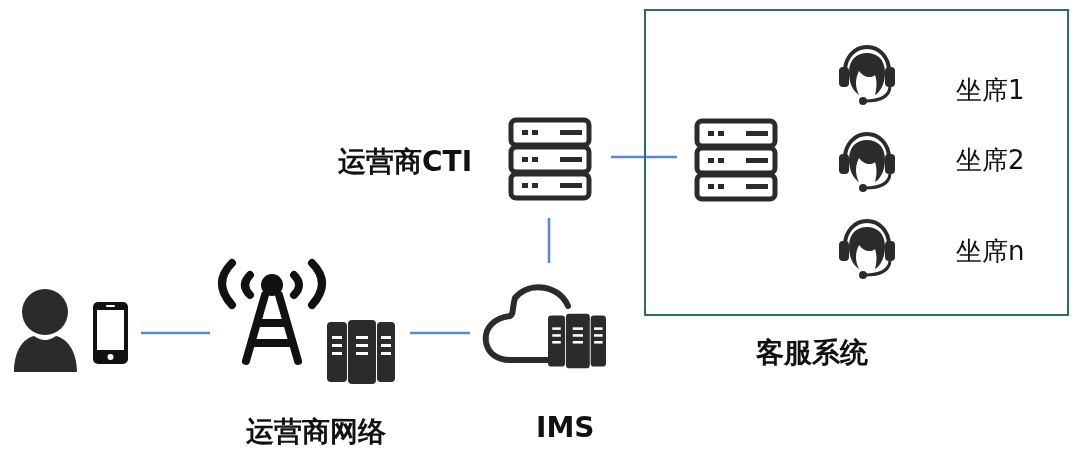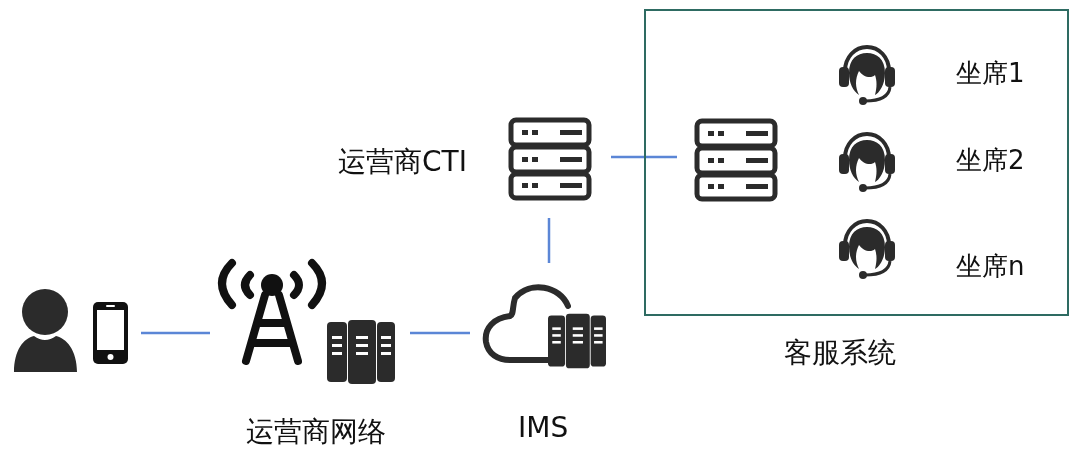--- a/index.html
+++ b/index.html
@@ -1,19 +1,19 @@
 <!DOCTYPE html>
 <html><head>
   <meta charset="utf-8">
   <style>
     html, body { margin: 0; padding: 0; background: #ffffff; }
     body { width: 1080px; height: 463px; position: relative; overflow: hidden;
            font-family: "DejaVu Sans", "Liberation Sans", sans-serif; color: #111; }
     .abs { position: absolute; }
-    .label-bold { font-weight: normal; font-size: 28px; color: #111; white-space: nowrap; }
+    .label-bold { font-weight: bold; font-size: 28px; color: #111; white-space: nowrap; }
     .label-reg { font-size: 26px; color: #111; white-space: nowrap; }
     svg { display: block; overflow: visible; }
     .box { position: absolute; left: 644px; top: 9px; width: 425px; height: 307px;
            border: 2px solid #2e6b62; box-sizing: border-box; }
   </style>
 </head>
 <body>
 
 <svg class="abs" style="left:0;top:0" width="1080" height="463">
   <line x1="141" y1="333" x2="210" y2="333" stroke="#5b86d6" stroke-width="2.5"></line>
@@ -83,21 +83,21 @@
       <rect x="5" y="32" width="10" height="3"></rect>
     <rect x="29" y="16" width="12" height="3"></rect>
       <rect x="29" y="24" width="12" height="3"></rect>
       <rect x="29" y="32" width="12" height="3"></rect>
     <rect x="54" y="16" width="10" height="3"></rect>
       <rect x="54" y="24" width="10" height="3"></rect>
       <rect x="54" y="32" width="10" height="3"></rect>
   </g>
 </svg>
 
-<div class="abs label-bold" style="left:518px;top:411px">IMS</div>
+<div class="abs label-bold" style="left:536px;top:411px">IMS</div>
 
 <svg class="abs" style="left:508px;top:117px" width="84" height="84" viewBox="0 0 84 84">
   <g fill="none" stroke="#2b2b2b" stroke-width="5">
     <rect x="3" y="3" width="78" height="25" rx="5"></rect>
     <rect x="3" y="30" width="78" height="25" rx="5"></rect>
     <rect x="3" y="57" width="78" height="24" rx="5"></rect>
   </g>
   <g fill="#2b2b2b">
     <rect x="14" y="13" width="6" height="5"></rect>
       <rect x="24" y="13" width="6" height="5"></rect>
@@ -150,17 +150,17 @@
 </svg>
 <svg class="abs" style="left:835px;top:217px" width="64" height="62" viewBox="0 0 64 62">
   <path d="M10 28 C10 14 20 4 32 4 C44 4 54 14 54 28" fill="none" stroke="#2b2b2b" stroke-width="4"></path>
   <path d="M14 30 C14 16 22 10 32 10 C42 10 50 16 50 30 C50 42 44 50 40 52 C42 44 42 38 40 32 C36 36 28 34 24 28 C20 36 20 44 24 52 C18 48 14 40 14 30 Z" fill="#2b2b2b"></path>
   <rect x="4" y="24" width="10" height="20" rx="4" fill="#2b2b2b"></rect>
   <rect x="50" y="24" width="10" height="20" rx="4" fill="#2b2b2b"></rect>
   <path d="M55 44 C54 54 44 58 30 58" fill="none" stroke="#2b2b2b" stroke-width="3"></path>
   <circle cx="28" cy="58" r="4" fill="#2b2b2b"></circle>
 </svg>
 
-<div class="abs label-reg" style="left:956px;top:56px">坐席1</div>
+<div class="abs label-reg" style="left:956px;top:73px">坐席1</div>
 <div class="abs label-reg" style="left:956px;top:143px">坐席2</div>
-<div class="abs label-reg" style="left:956px;top:249px">坐席n</div>
+<div class="abs label-reg" style="left:956px;top:234px">坐席n</div>
 
-<div class="abs label-bold" style="left:784px;top:334px">客服系统</div>
+<div class="abs label-bold" style="left:756px;top:334px">客服系统</div>
 
 </body></html>

